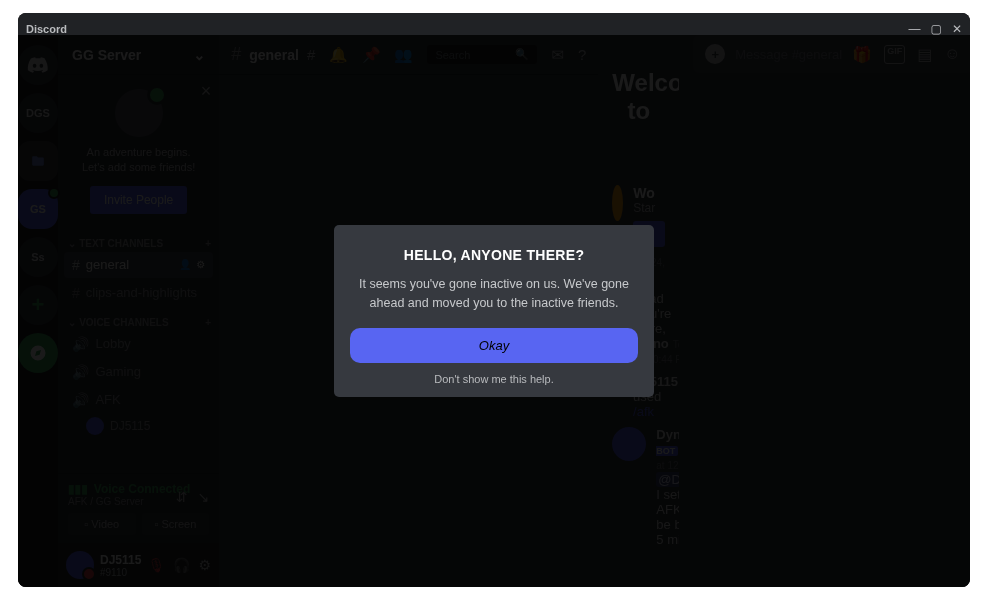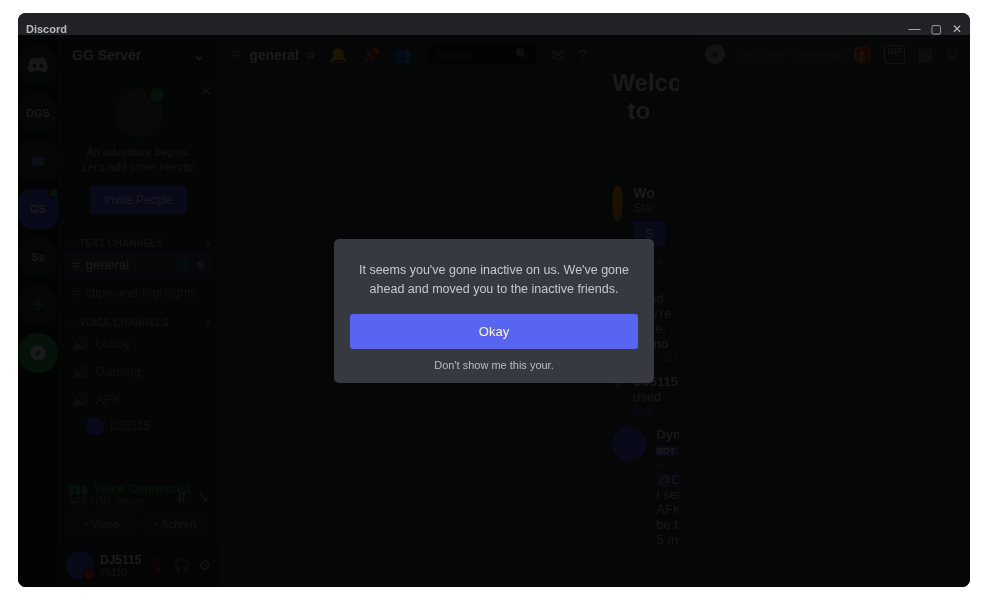--- a/index.html
+++ b/index.html
@@ -80,21 +80,21 @@
 .member .av { width: 28px; height: 28px; border-radius: 50%; background: #5865f2; position: relative; }
 .member .av::after { content: ""; position: absolute; bottom: -2px; right: -2px; width: 9px; height: 9px; border-radius: 50%; background: #3ba55c; border: 2px solid #2f3136; }
 .member .name { color: #dcddde; font-size: 13px; font-weight: 500; }
 .member .crown { color: #faa61a; font-size: 10px; margin-left: 3px; }
 .member .status { color: #8e9297; font-size: 10px; }
 
 .modal-overlay { position: absolute; inset: 22px 0 0 0; background: rgba(0,0,0,0.7); display: flex; align-items: center; justify-content: center; }
 .modal { width: 320px; background: #36393f; border-radius: 5px; padding: 22px 16px 12px; text-align: center; }
 .modal-title { color: #fff; font-weight: 800; font-size: 14px; letter-spacing: 0.3px; margin-bottom: 12px; }
 .modal-text { color: #c7c9cc; font-size: 12.5px; line-height: 1.45; margin-bottom: 16px; }
-.modal-btn { width: 100%; background: #5865f2; color: #fef9c3; border: none; padding: 10px; border-radius: 3px; font-size: 13px; font-weight: 500; margin-bottom: 10px; }
+.modal-btn { width: 100%; background: #5865f2; color: #000000; border: none; padding: 10px; border-radius: 10px; font-size: 13px; font-weight: 500; margin-bottom: 10px; font-style: italic; }
 .modal-link { color: #b9bbbe; font-size: 11px; }
 </style>
 </head>
 <body>
 
 <div class="app-frame">
   <div class="titlebar">
     <span class="titlebar-title">Discord</span>
     <div class="window-controls">
       <span>—</span>
@@ -286,18 +286,19 @@
         <div>
           <span class="name">Dyno</span><span class="bot-tag">✓ BOT</span><br>
           <span class="status">Playing dyno.gg | ?help</span>
         </div>
       </div>
     </div>
   </div>
 
   <div class="modal-overlay">
     <div class="modal">
+      <div class="modal-title">HELLO, ANYONE THERE?</div>
       <div class="modal-text">It seems you've gone inactive on us. We've gone ahead and moved you to the inactive friends.</div>
       <button class="modal-btn">Okay</button>
-      <div class="modal-link">Don't show me this your.</div>
+      <div class="modal-link">Don't show me this help.</div>
     </div>
   </div>
 </div>
 
 </body></html>

